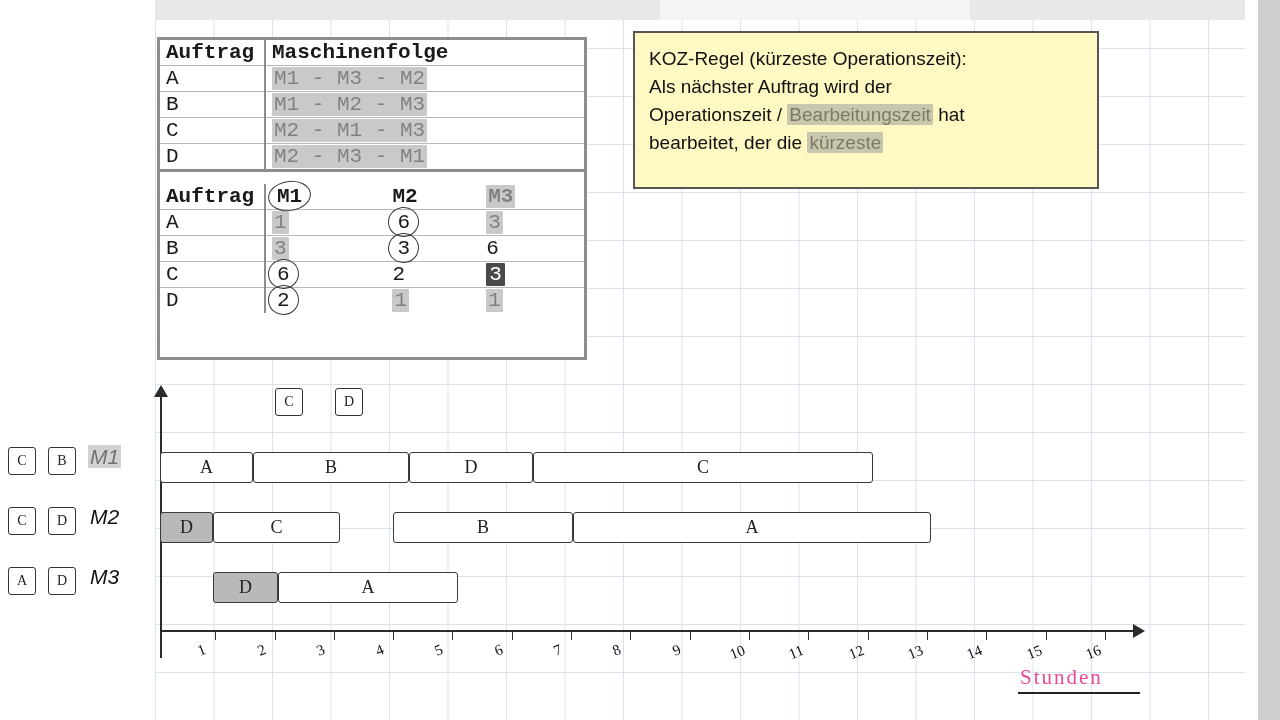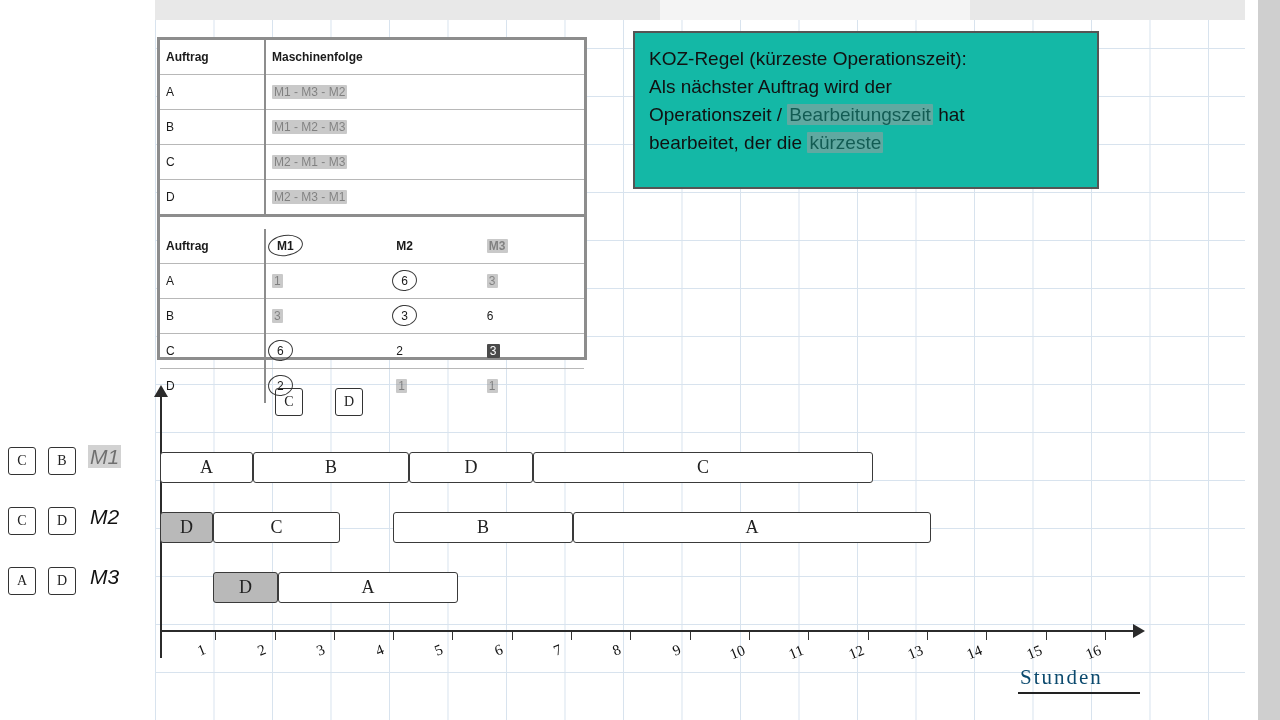--- a/index.html
+++ b/index.html
@@ -42,26 +42,27 @@
     box-sizing:border-box;
   }
   #table-block{
     left:157px;top:37px;width:430px;height:323px;
   }
   table.data{
     border-collapse:collapse;width:100%;
   }
   table.data td,table.data th{
     border-bottom:1px solid #b8b8b8;
-    padding:10px 6px;
-    font-size:12px;
+    padding:1px 6px;
+    font-size:21px;
     text-align:left;
     color:#1a1a1a;
     height:23px;
     box-sizing:border-box;
+    font-family:Liberation Mono, monospace;
   }
   .colsplit{border-right:2px solid #8d8d8d;}
   .hdr{font-weight:bold;font-size:16px;}
   .jobcol{width:105px;}
   .seq{padding-left:30px;}
   .center{text-align:center;}
   .noborder{border-bottom:none !important;}
   .thickline{border-bottom:3px solid #8d8d8d !important;}
 
   
@@ -75,21 +76,21 @@
   }
   .circ:after{
     content:"";position:absolute;left:-4px;top:-4px;right:-4px;bottom:-3px;
     border:1.6px solid #3a3a3a;border-radius:50%;
     transform:rotate(-8deg);
   }
 
   
   #koz-box{
     position:absolute;left:633px;top:31px;width:466px;height:158px;
-    border:2px solid #555;background:#14b8a6;box-sizing:border-box;
+    border:2px solid #555;background:#fef9c3;box-sizing:border-box;
     padding:12px 14px;
   }
   #koz-box .line{font-size:19px;line-height:28px;color:#111;}
 
   
   #chart{
     position:absolute;left:0;top:360px;width:1280px;height:360px;
   }
   .axis{position:absolute;background:#2b2b2b;}
   #axis-y{left:160px;top:33px;width:2px;height:265px;}
@@ -124,21 +125,21 @@
   }
   .bar.shaded{background:#b9b9b9;}
 
   .tick{position:absolute;width:1px;height:8px;background:#333;top:272px;}
   .ticklabel{
     position:absolute;font-size:15px;color:#111;
     font-family:"Liberation Serif",serif;
     transform:rotate(-22deg);
   }
   #stunden{
-    position:absolute;left:1020px;top:305px;font-size:21px;color:#0c4a6e;
+    position:absolute;left:1020px;top:305px;font-size:21px;color:#ec4899;
     font-family:"Liberation Serif",serif;letter-spacing:2px;
   }
   .underline-stunden{
     position:absolute;left:1018px;top:332px;width:122px;height:1.5px;background:#222;
   }
 </style>
 </head>
 <body>
 
 <div id="grid-canvas"></div>

